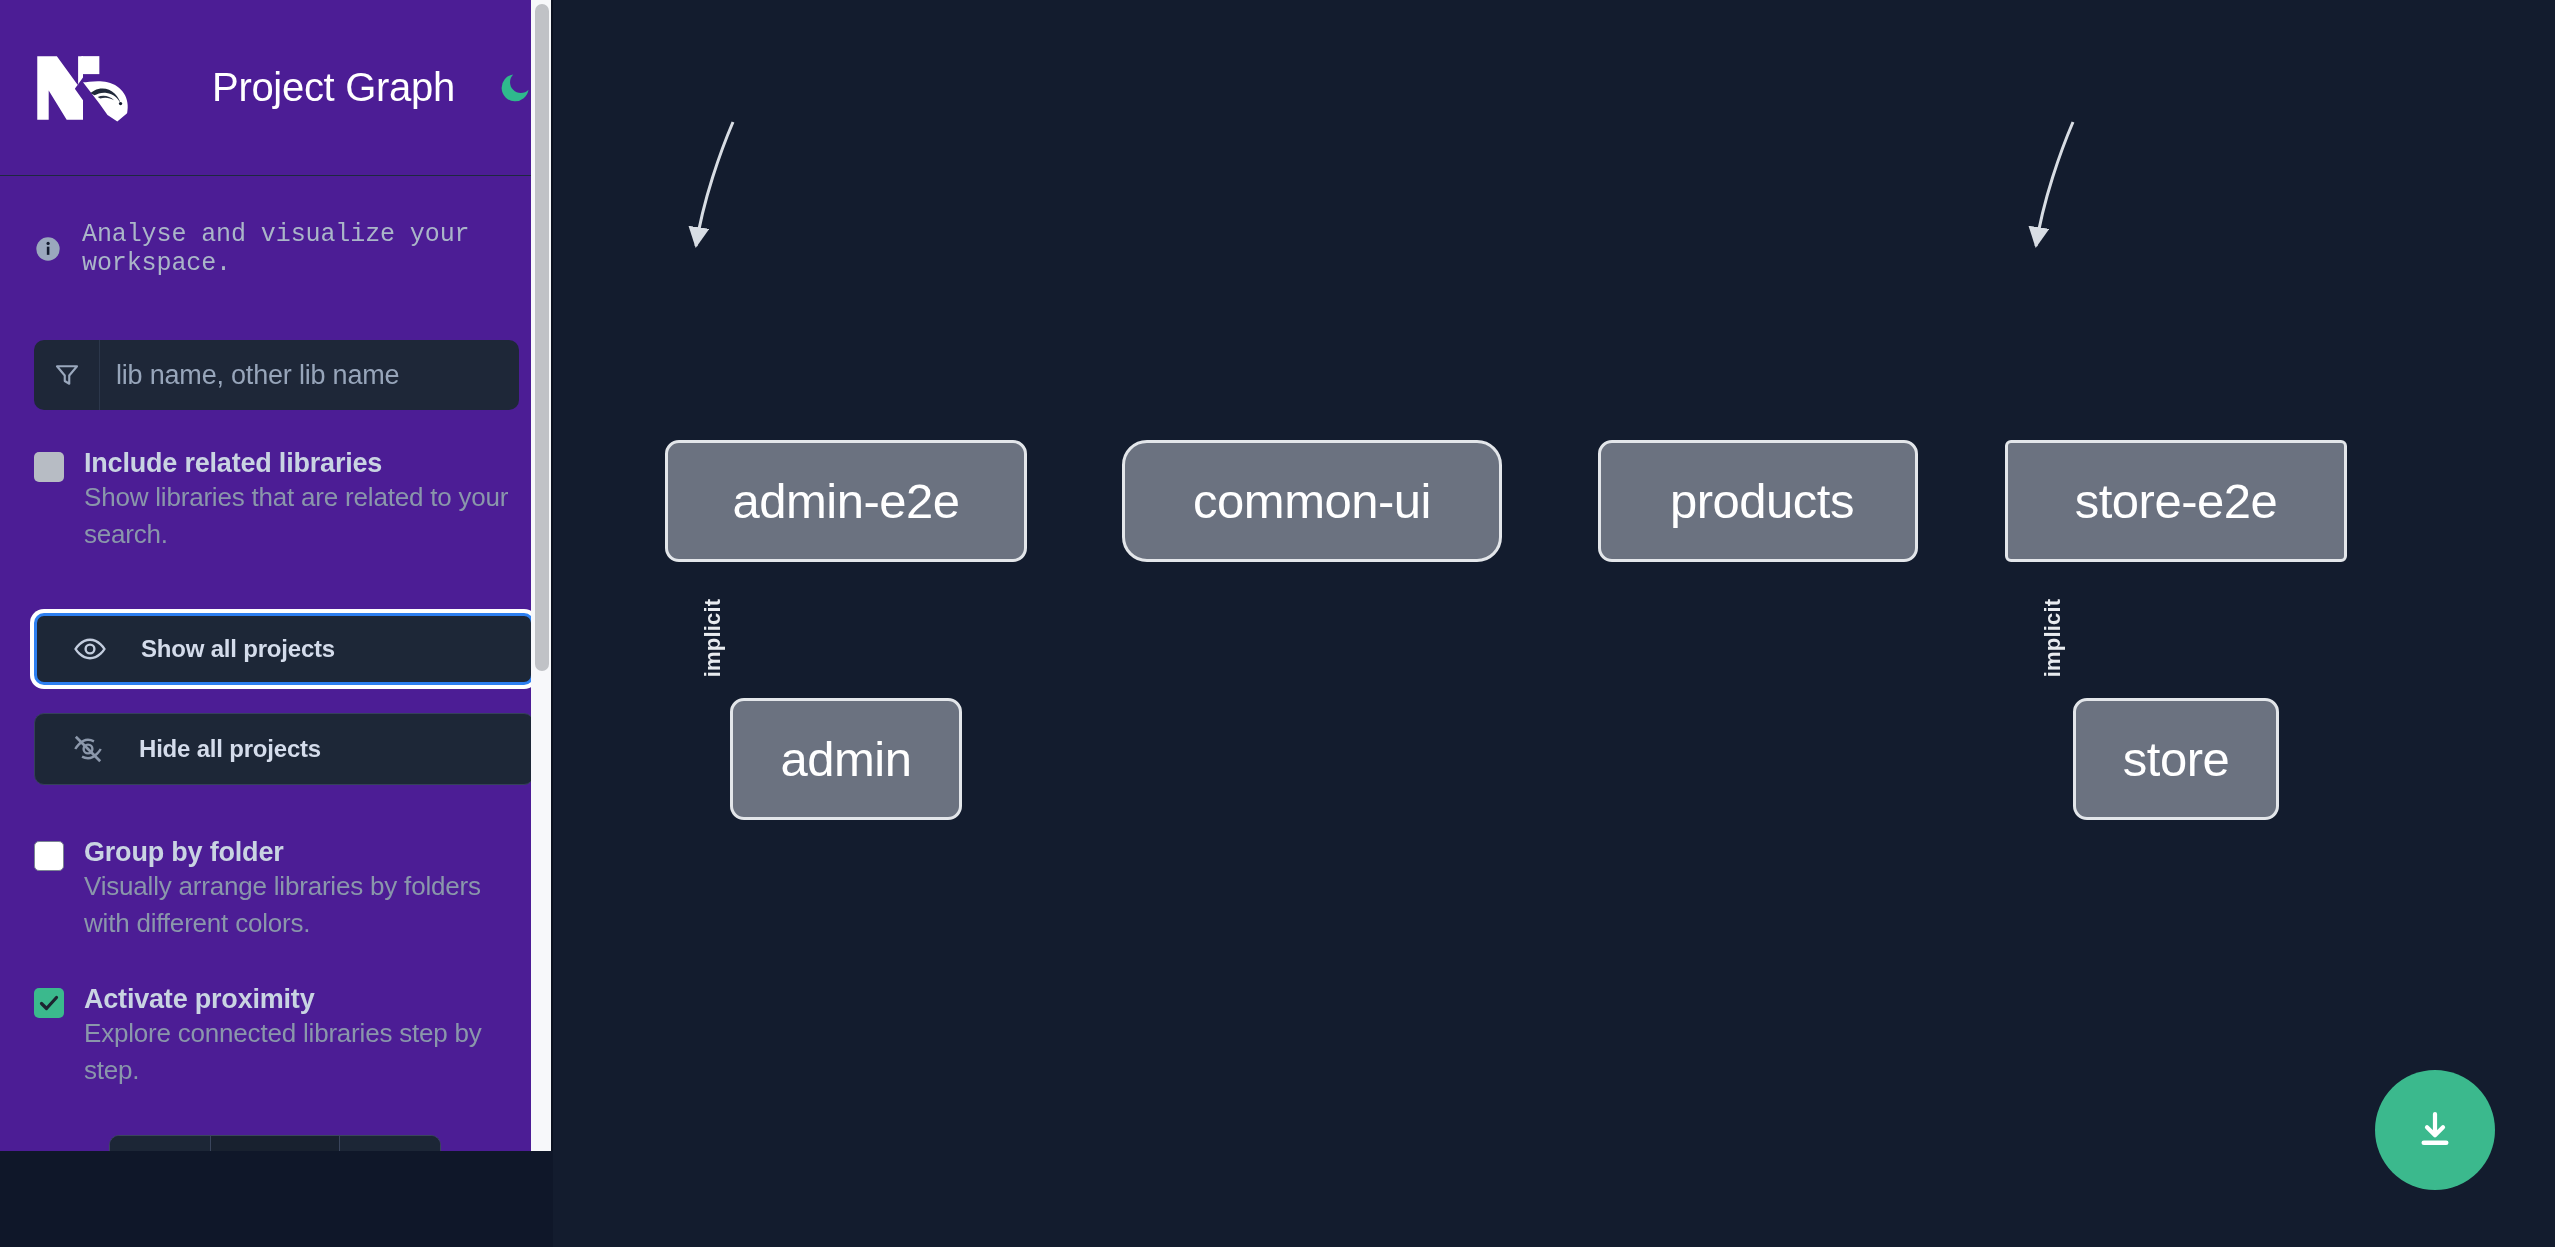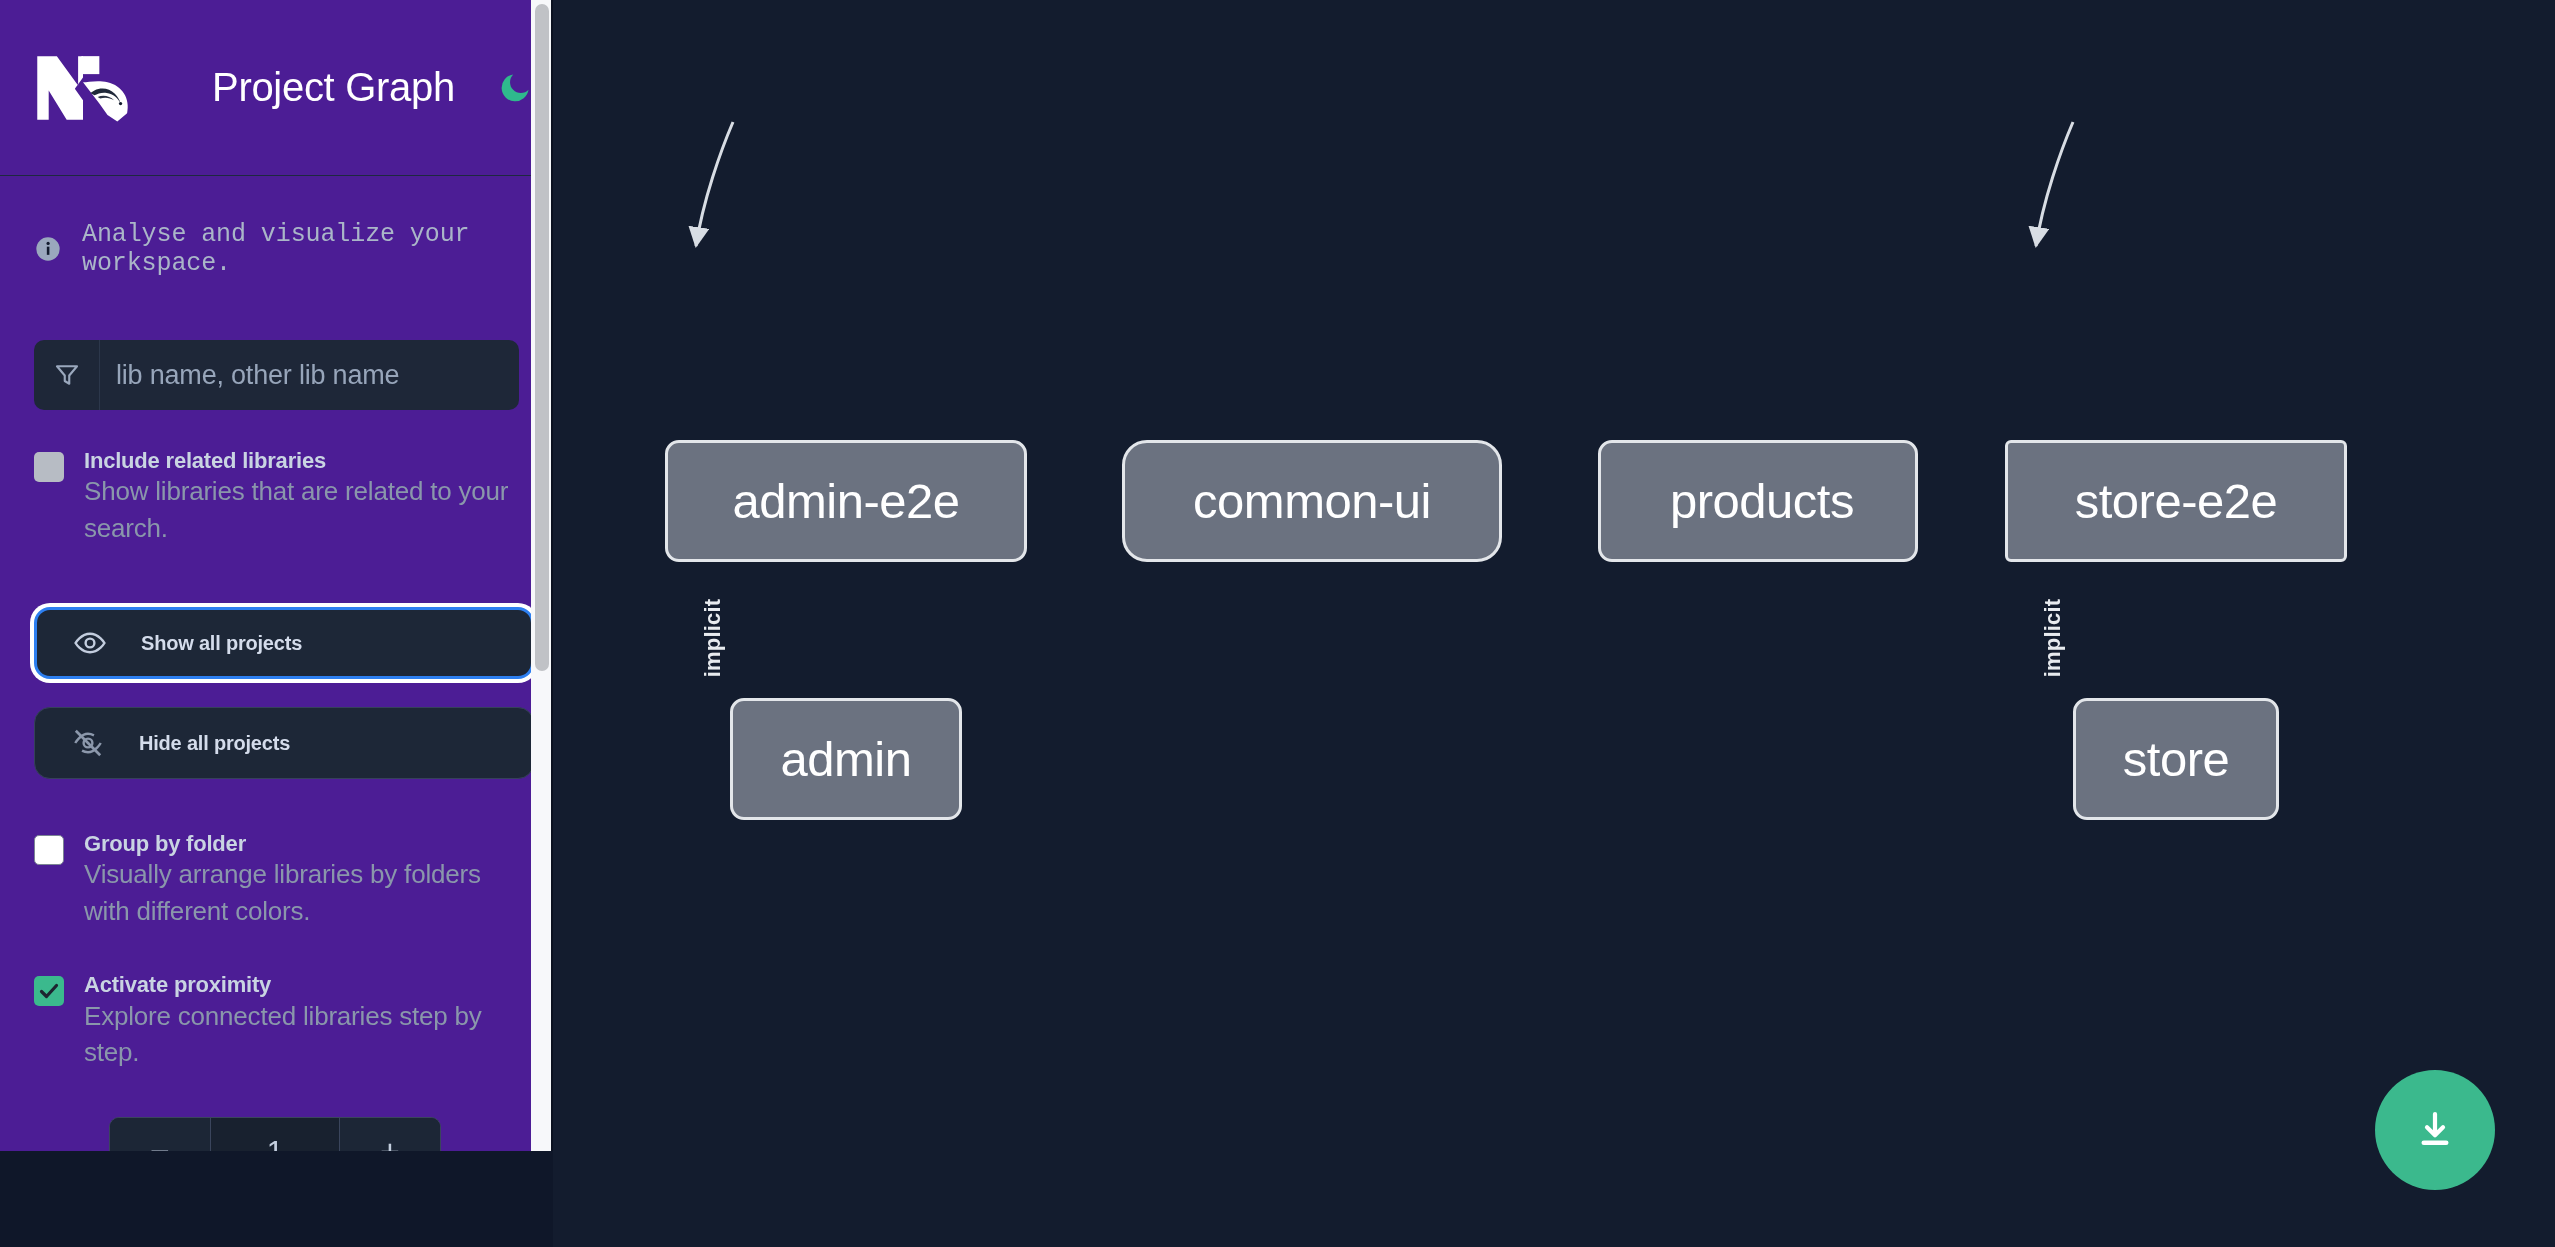--- a/index.html
+++ b/index.html
@@ -110,49 +110,49 @@
     border-radius: 5px;
     margin-top: 4px;
     position: relative;
   }
   .cb.gray  { background: #b7bcc4; }
   .cb.white { background: #ffffff; border: 1px solid #7c8594;}
   .cb.green { background: #3bb98d; display: flex; align-items: center; justify-content: center; }
   .cb-label-col { display: flex; flex-direction: column; }
   .cb-title {
     color: #c9d4e2;
-    font-size: 22px;
+    font-size: 27px;
     font-weight: bold;
     letter-spacing: -0.2px;
     line-height: 1.15;
   }
   .cb-desc {
     color: #8a97ab;
     font-size: 26px;
     line-height: 1.42;
     max-width: 452px;
     letter-spacing: -0.2px;
   }
 
   
   .btn-group { margin-top: 60px; }
   .sbtn {
     width: 500px;
     height: 72px;
     background: #1d2troubleshoot;
     background: #1d2737;
     border: 1px solid #35415a;
-    border-radius: 16px;
+    border-radius: 10px;
     display: flex;
     align-items: center;
     padding-left: 34px;
     gap: 32px;
     cursor: pointer;
     color: #d4dceb;
-    font-size: 20px;
+    font-size: 24px;
     font-weight: bold;
     letter-spacing: -0.2px;
   }
   .sbtn.focused {
     border: 3px solid #2d7ff0;
     box-shadow: 0 0 0 4px #ffffff;
   }
   .sbtn + .sbtn { margin-top: 28px; }
   .sbtn .bicon { flex: 0 0 38px; width: 38px; height: 38px; display:flex; align-items:center; justify-content:center;}
 

